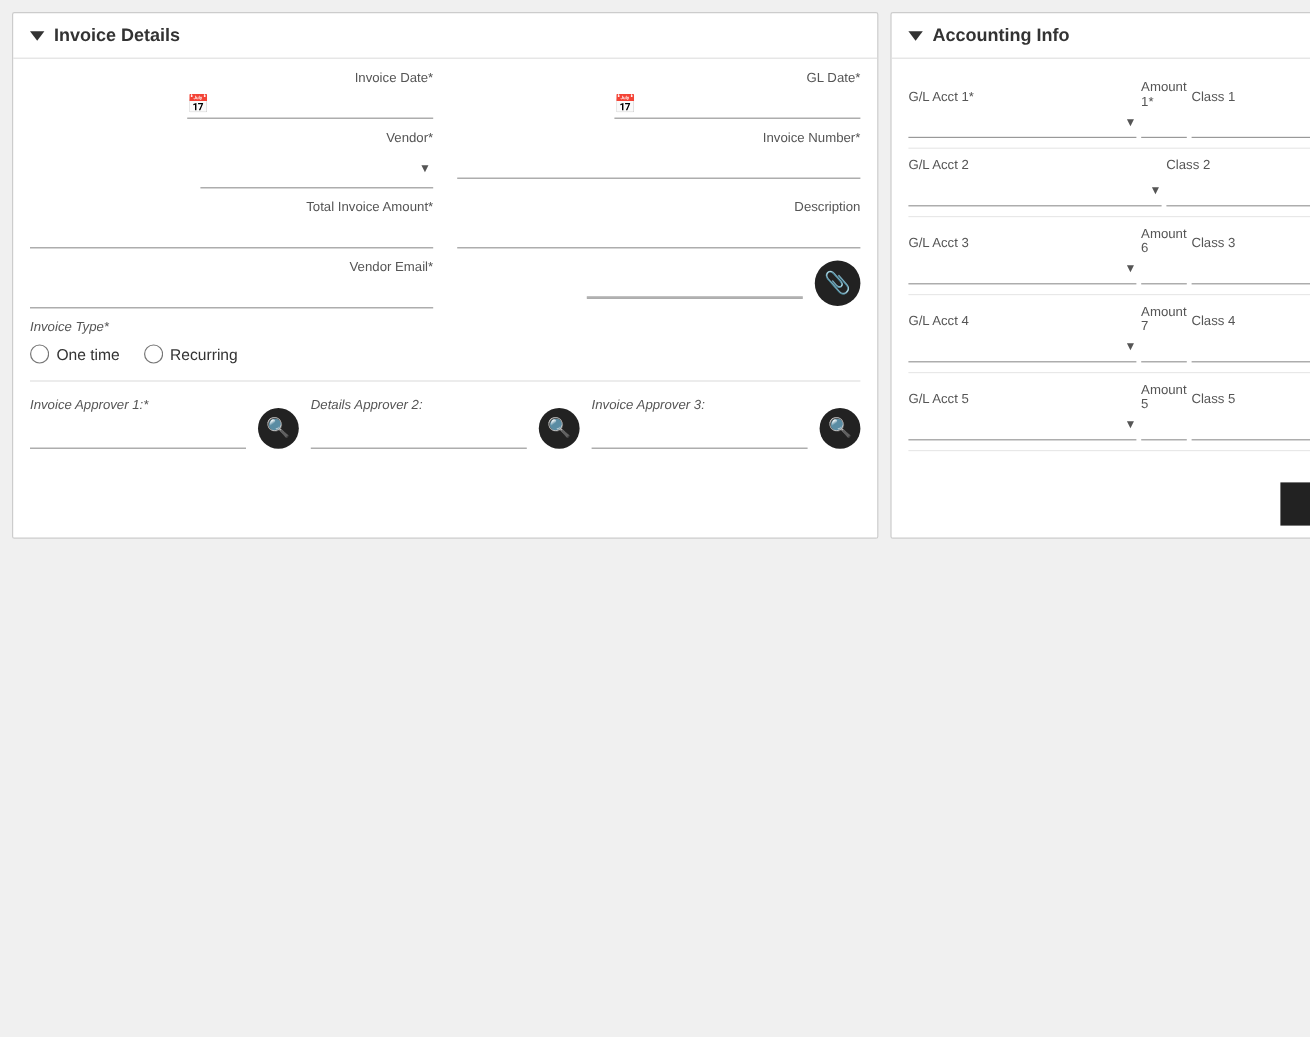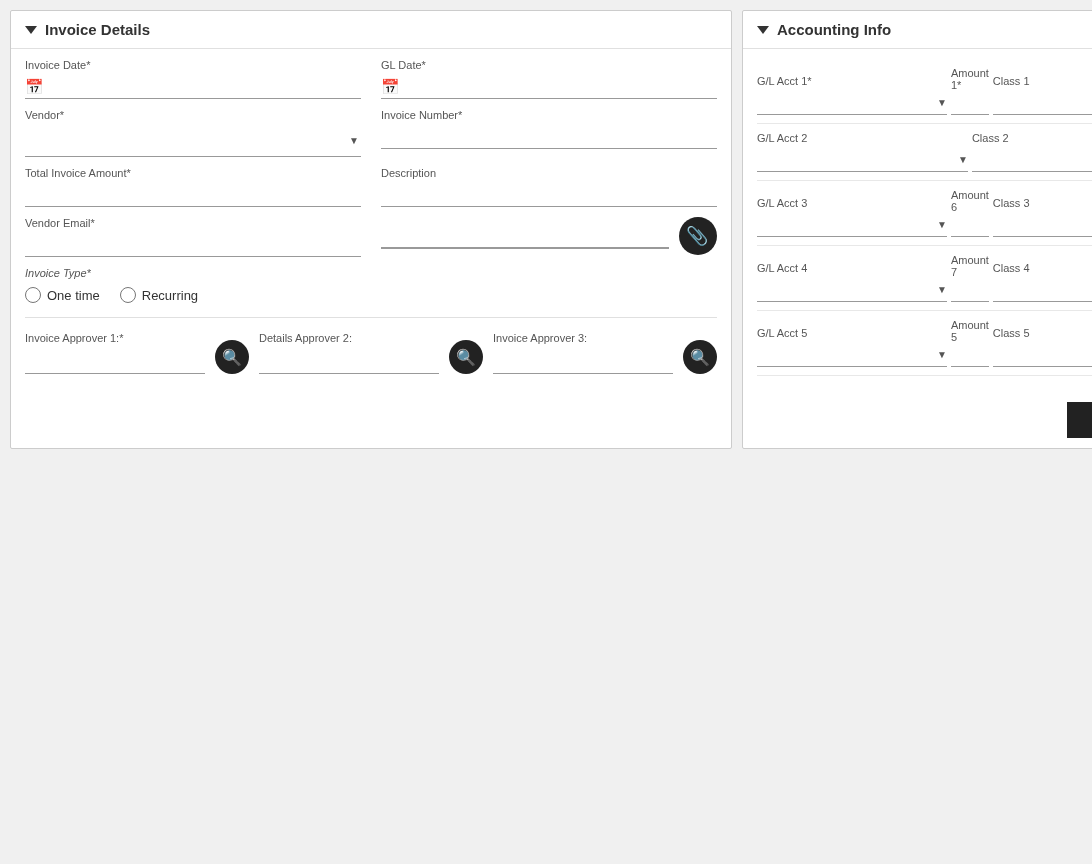--- a/index.html
+++ b/index.html
@@ -43,20 +43,21 @@
     }
     .form-row {
       display: flex;
       gap: 20px;
       margin-bottom: 10px;
     }
     .form-group {
       display: flex;
       flex-direction: column;
       flex: 1;
+      align-items: flex-end;
     }
     .form-group label {
       font-size: 11px;
       color: #555;
       margin-bottom: 4px;
     }
     .form-group input[type="text"] {
       border: none;
       border-bottom: 1px solid #999;
       outline: none;
@@ -181,20 +182,21 @@
     }
     .approver-group {
       display: flex;
       flex-direction: column;
       flex: 1;
     }
     .approver-group label {
       font-size: 11px;
       color: #555;
       margin-bottom: 4px;
+      font-style: italic;
     }
     .approver-input-wrapper {
       display: flex;
       align-items: center;
       border-bottom: 1px solid #999;
       padding-bottom: 2px;
     }
     .approver-input-wrapper input {
       border: none;
       outline: none;

